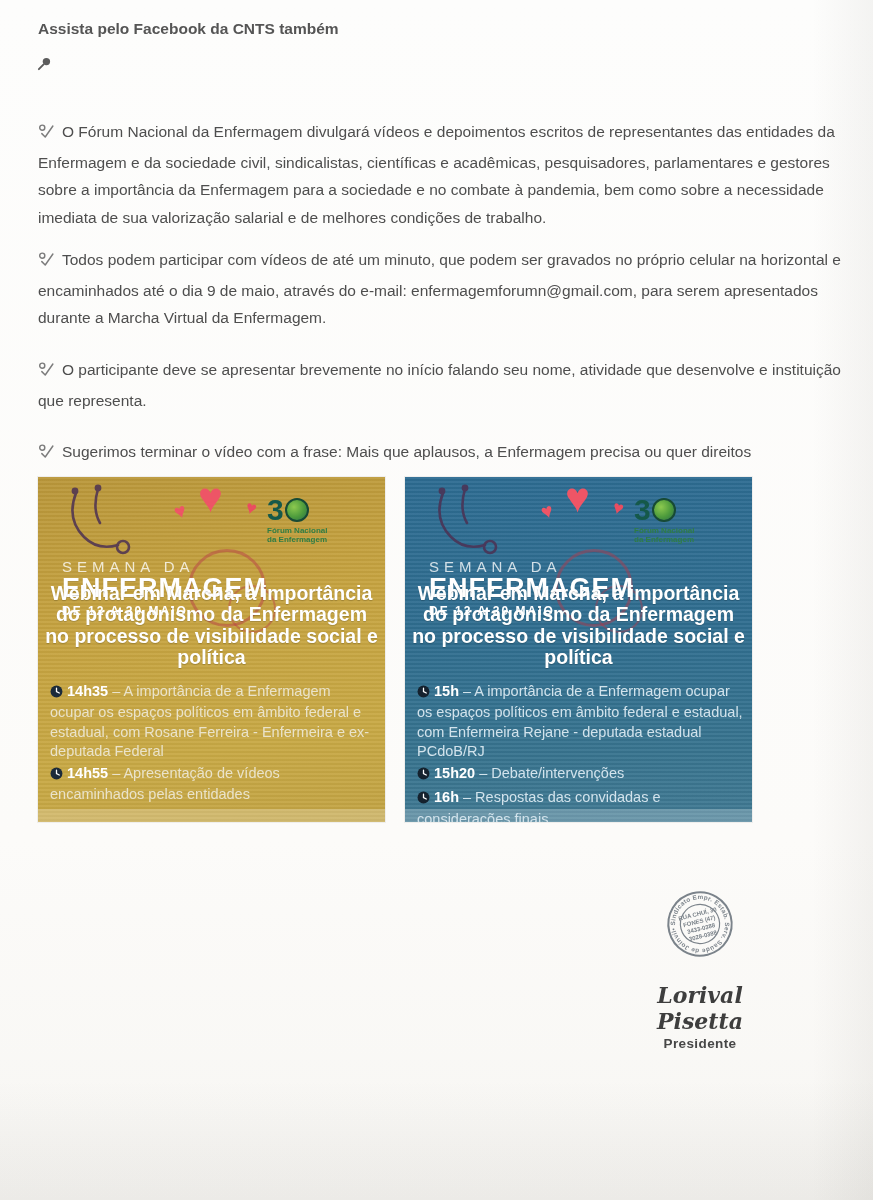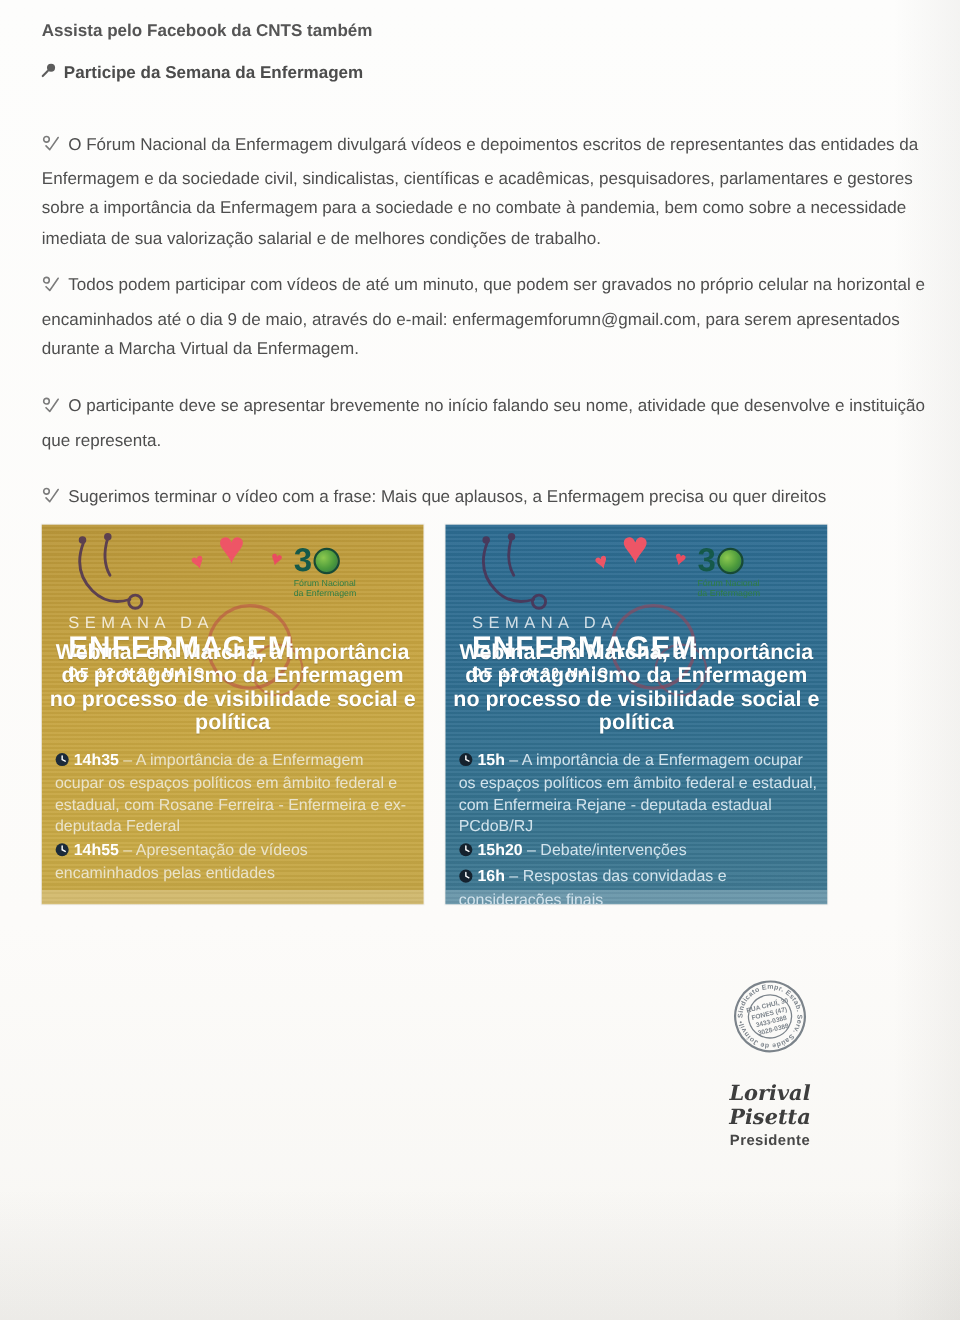--- a/index.html
+++ b/index.html
@@ -41,52 +41,51 @@
   .kicker{font-size:15px;letter-spacing:5px;color:rgba(255,255,255,0.78);font-weight:400;margin-top:39px;}
   .ptitle{font-size:27px;font-weight:700;color:#fff;letter-spacing:1px;line-height:1.02;
     text-shadow:0 1px 1px rgba(0,0,0,0.12);}
   .pdates{font-size:12px;font-weight:700;color:#fff;letter-spacing:2px;margin-top:1px;}
   .logo{position:absolute;right:22px;top:18px;z-index:2;width:96px;}
   .logo-num{display:flex;align-items:center;}
   .logo-3{font-size:30px;font-weight:700;color:#15594a;line-height:1;}
   .logo-globe{display:inline-block;width:24px;height:24px;border-radius:50%;margin-left:1px;
     background:radial-gradient(circle at 35% 35%, #8cc94f 0%, #4d9b3c 55%, #2a6e4a 100%);
     border:2px solid #174a35;box-sizing:border-box;}
-  .logo-cap{font-size:8px;font-weight:400;color:#2f7d45;line-height:1.15;margin-top:1px;}
+  .logo-cap{font-size:8px;font-weight:700;color:#2f7d45;line-height:1.15;margin-top:1px;}
   .webinar{position:absolute;top:106px;left:6px;right:6px;z-index:2;text-align:center;
     font-size:19.5px;font-weight:700;color:#fff;line-height:1.1;
     text-shadow:0 1px 1px rgba(0,0,0,0.18);}
   .schedule{position:absolute;top:205px;left:12px;right:8px;z-index:2;font-size:14.5px;line-height:1.33;}
   .sched-item{margin-bottom:3px;}
   .clock{display:inline-block;vertical-align:-2px;margin-right:4px;}
   .time{font-weight:700;color:#fff;}
   .poster--gold .sched-desc{color:#eae3ca;}
   .poster--blue .sched-desc{color:#d2e3ec;}
 
   
   .stamp-block{position:absolute;left:625px;top:874px;width:150px;text-align:center;}
   .stamp-svg{transform:rotate(-14deg);opacity:.88;}
   .sig-name{font-family:"DejaVu Serif", serif;font-style:italic;font-weight:700;
-    font-size:19px;color:#3e3e3e;margin-top:4px;}
+    font-size:22px;color:#3e3e3e;margin-top:4px;}
   .sig-role{font-size:13.5px;font-weight:700;color:#474747;letter-spacing:.4px;margin-top:2px;}
 </style>
 </head>
 <body>
 
 <div class="page">
 
   <div class="topline1">Assista pelo Facebook da CNTS também</div>
   <div class="topline2">
     <span>
       <svg width="16" height="16" viewBox="0 0 20 20">
         <circle cx="13" cy="7" r="4.6" fill="#5c5c5c"></circle>
         <path d="M9.2 10.8 L3.6 16.4" stroke="#5c5c5c" stroke-width="2.4" stroke-linecap="round" fill="none"></path>
       </svg>
     </span>
-    <span>Participe da Semana da Enfermagem</span>
   </div>
 
   <div class="para p1">
     <span class="check">
       <svg width="17" height="17" viewBox="0 0 20 20">
         <circle cx="5" cy="5.5" r="3" fill="none" stroke="#7c7c7c" stroke-width="1.7"></circle>
         <path d="M4.5 12.5 L8.5 16.5 L17.5 3.5" fill="none" stroke="#7c7c7c" stroke-width="1.7" stroke-linecap="round" stroke-linejoin="round"></path>
       </svg>
     </span><span>O Fórum Nacional da Enfermagem divulgará vídeos e depoimentos escritos de representantes das entidades da Enfermagem e da sociedade civil, sindicalistas, científicas e acadêmicas, pesquisadores, parlamentares e gestores sobre a importância da Enfermagem para a sociedade e no combate à pandemia, bem como sobre a necessidade imediata de sua valorização salarial e de melhores condições de trabalho.</span>
   </div>

